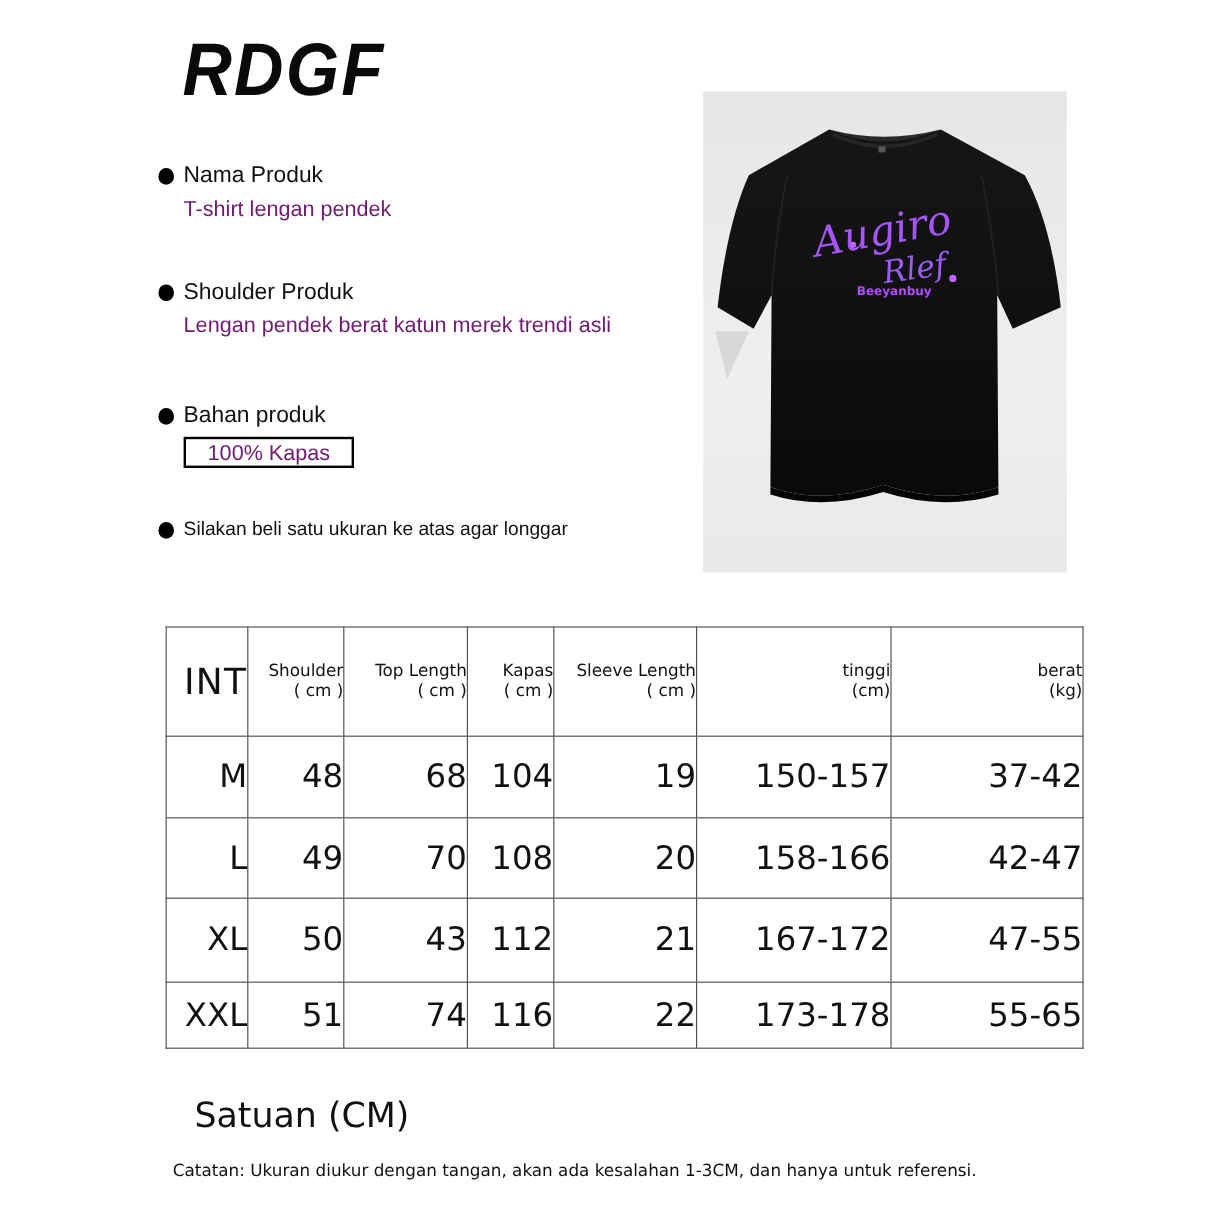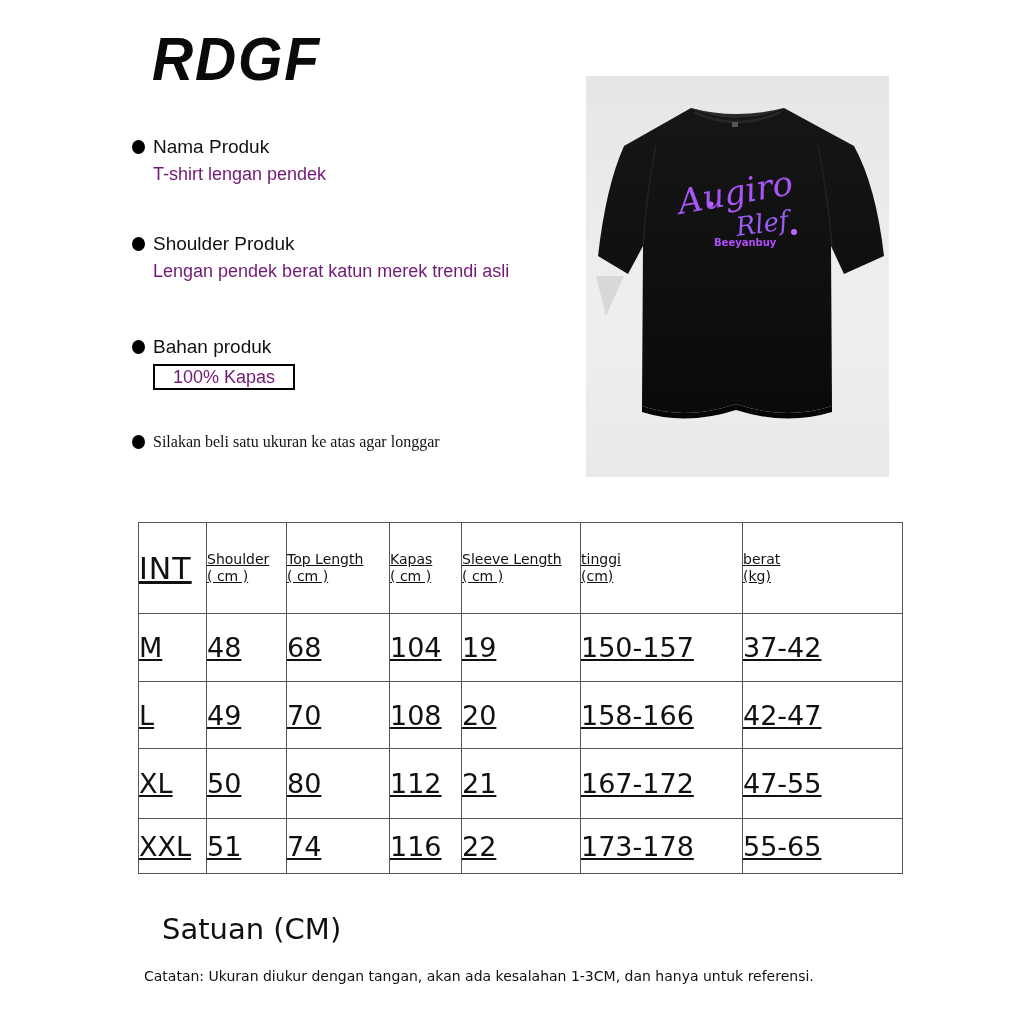--- a/index.html
+++ b/index.html
@@ -16,37 +16,36 @@
   .info { position: absolute; left: 132px; font-family: "Liberation Sans", sans-serif; }
   .info .head { display: flex; align-items: center; font-size: 19px; color: #111; }
   .info .bullet { width: 13px; height: 14px; border-radius: 50%; background: #000; margin-right: 8px; flex: none; }
   .info .val { margin-left: 21px; font-size: 18px; margin-top: 6px; color: #701a75; }
   .info .boxed { display: inline-block; border: 2px solid #000; padding: 0 18px; line-height: 22px; }
 
   .info1 { top: 136px; }
   .info2 { top: 233px; }
   .info3 { top: 336px; }
   .info4 { top: 433px; }
-  .info4 .head { font-size: 16px; font-family: Liberation Serif, serif; }
+  .info4 .head { font-size: 16px; }
 
   .photo {
     position: absolute; left: 586px; top: 76px; width: 303px; height: 401px;
     background: linear-gradient(180deg, #e6e6e6 0%, #efefef 60%, #e9e9e9 100%);
   }
   .photo svg { width: 100%; height: 100%; display: block; }
 
   table.size {
     position: absolute; left: 138px; top: 522px;
     border-collapse: collapse; table-layout: fixed;
     font-family: "DejaVu Sans", sans-serif;
   }
   table.size td, table.size th {
-    border: 1.5px solid #555; text-align: left; vertical-align: middle; font-weight: normal;
+    border: 1.5px solid #555; text-align: right; vertical-align: middle; font-weight: normal;
     color: #111;
-    text-decoration: underline;
   }
   table.size th { height: 91px; font-size: 14px; line-height: 17px; }
   table.size th.int { font-size: 30px; letter-spacing: 1px; }
   table.size td { font-size: 27px; }
   table.size tr.r1 td { height: 68px; }
   table.size tr.r2 td { height: 67px; }
   table.size tr.r3 td { height: 70px; }
   table.size tr.r4 td { height: 55px; }
   table.size td.sz { font-size: 27px; }
 
@@ -156,21 +155,21 @@
       <td>49</td>
       <td>70</td>
       <td>108</td>
       <td>20</td>
       <td>158-166</td>
       <td>42-47</td>
     </tr>
     <tr class="r3">
       <td class="sz">XL</td>
       <td>50</td>
-      <td>80</td>
+      <td>43</td>
       <td>112</td>
       <td>21</td>
       <td>167-172</td>
       <td>47-55</td>
     </tr>
     <tr class="r4">
       <td class="sz">XXL</td>
       <td>51</td>
       <td>74</td>
       <td>116</td>

